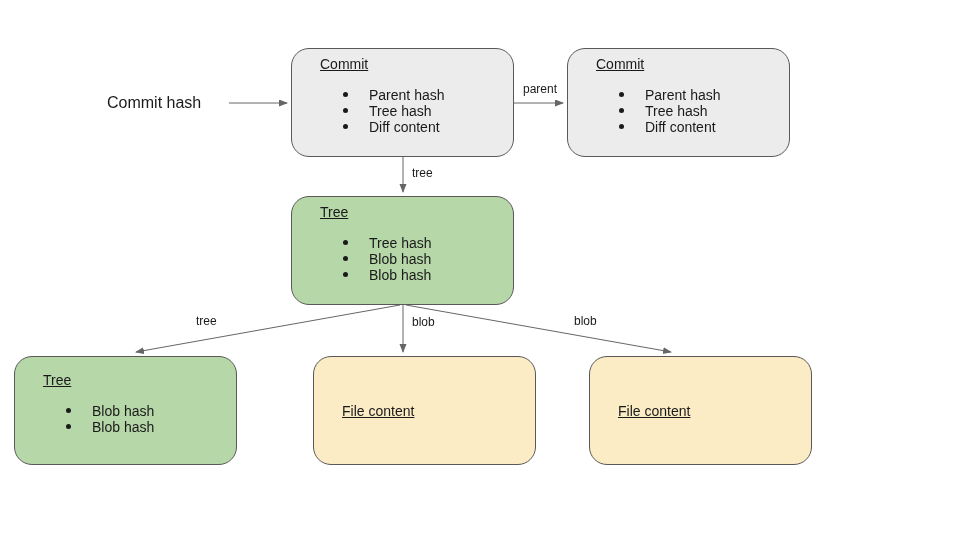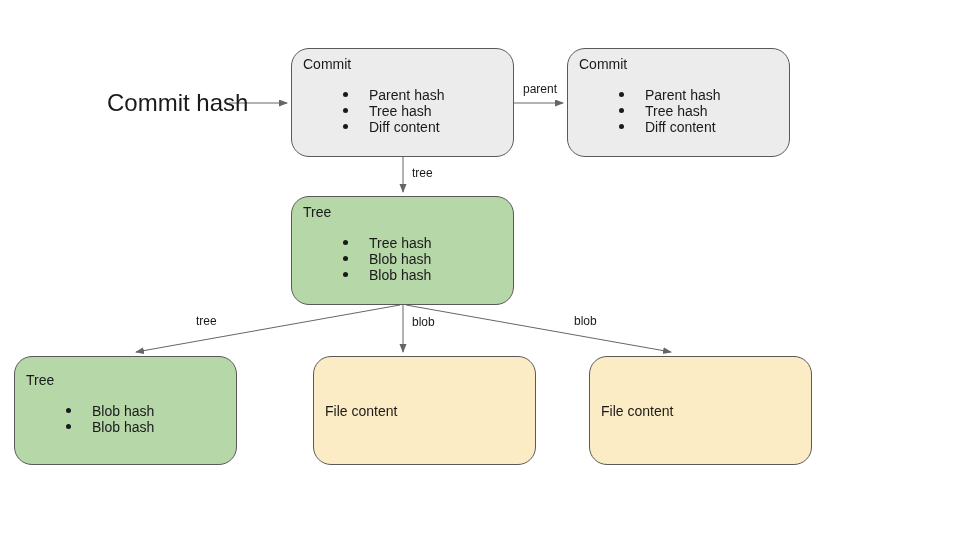--- a/index.html
+++ b/index.html
@@ -39,21 +39,22 @@
     display: flex;
     flex-direction: column;
     justify-content: center;
     font-size: 14px;
     line-height: 16px;
   }
   .node.gray  { background: var(--commit-fill, #ececec); }
   .node.green { background: var(--tree-fill, #b6d7a8); }
   .node.cream { background: var(--file-fill, #fcecc5); margin-left: 22px; }
   .node .title {
-    padding-left: 11px;
+    padding-left: 28px;
+    text-decoration: underline;
   }
   .node ul.bullets {
     margin: 15px;
     padding: 0;
     list-style: none;
   }
   .node ul.bullets li {
     position: relative;
     padding-left: 62px;
   }
@@ -62,21 +63,21 @@
     position: absolute;
     left: 36px;
     top: 5.5px;
     width: 5px;
     height: 5px;
     border-radius: 50%;
     background: var(--text, #1a1a1a);
   }
   .intro-label {
     position: absolute;
-    font-size: 24px;
+    font-size: 16px;
     line-height: 20px;
     white-space: nowrap;
   }
   .edge-label {
     position: absolute;
     font-size: 12px;
     line-height: 13px;
     white-space: nowrap;
   }
 </style>

